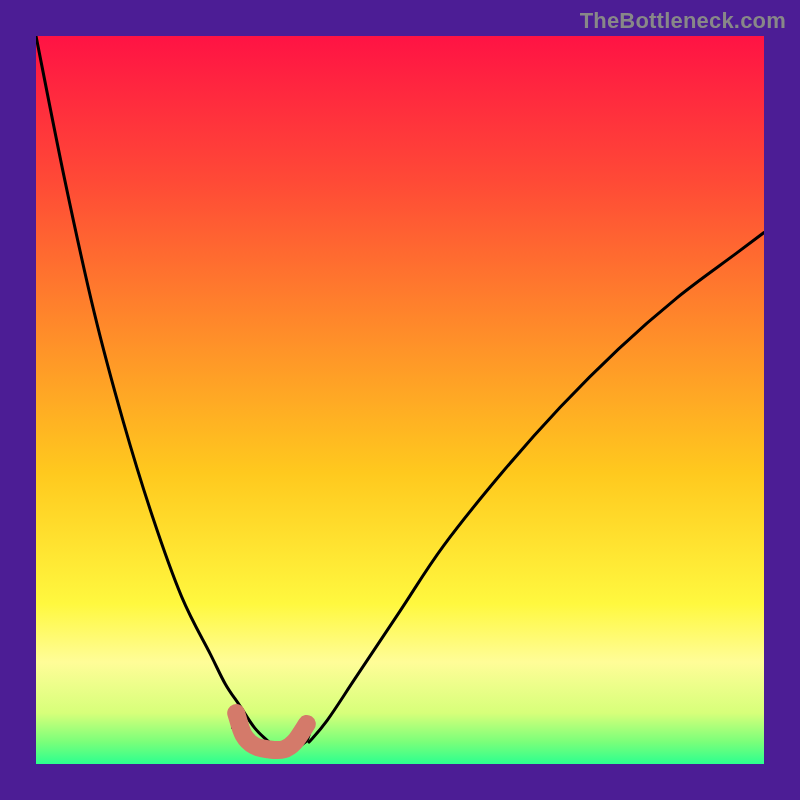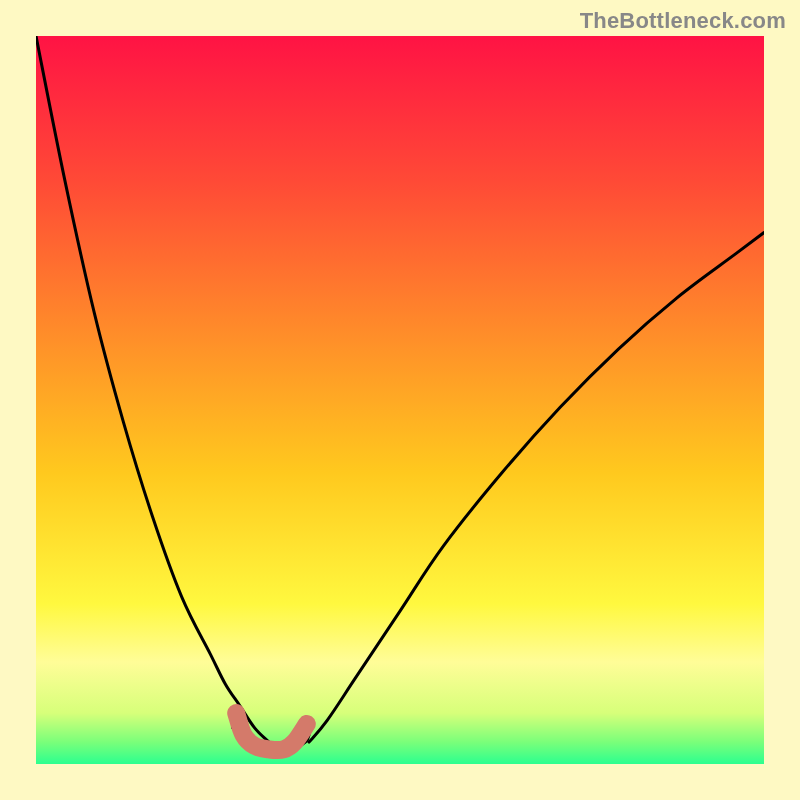--- a/index.html
+++ b/index.html
@@ -9,21 +9,21 @@
     height: 800px;
     background: #000000;
     overflow: hidden;
   }
   .frame {
     position: absolute;
     left: 0;
     top: 0;
     width: 800px;
     height: 800px;
-    background: #fef9c3;
+    background: #4c1d95;
   }
   .plot-area {
     position: absolute;
     left: 36px;
     top: 36px;
     width: 728px;
     height: 728px;
   }
   .watermark {
     position: absolute;

